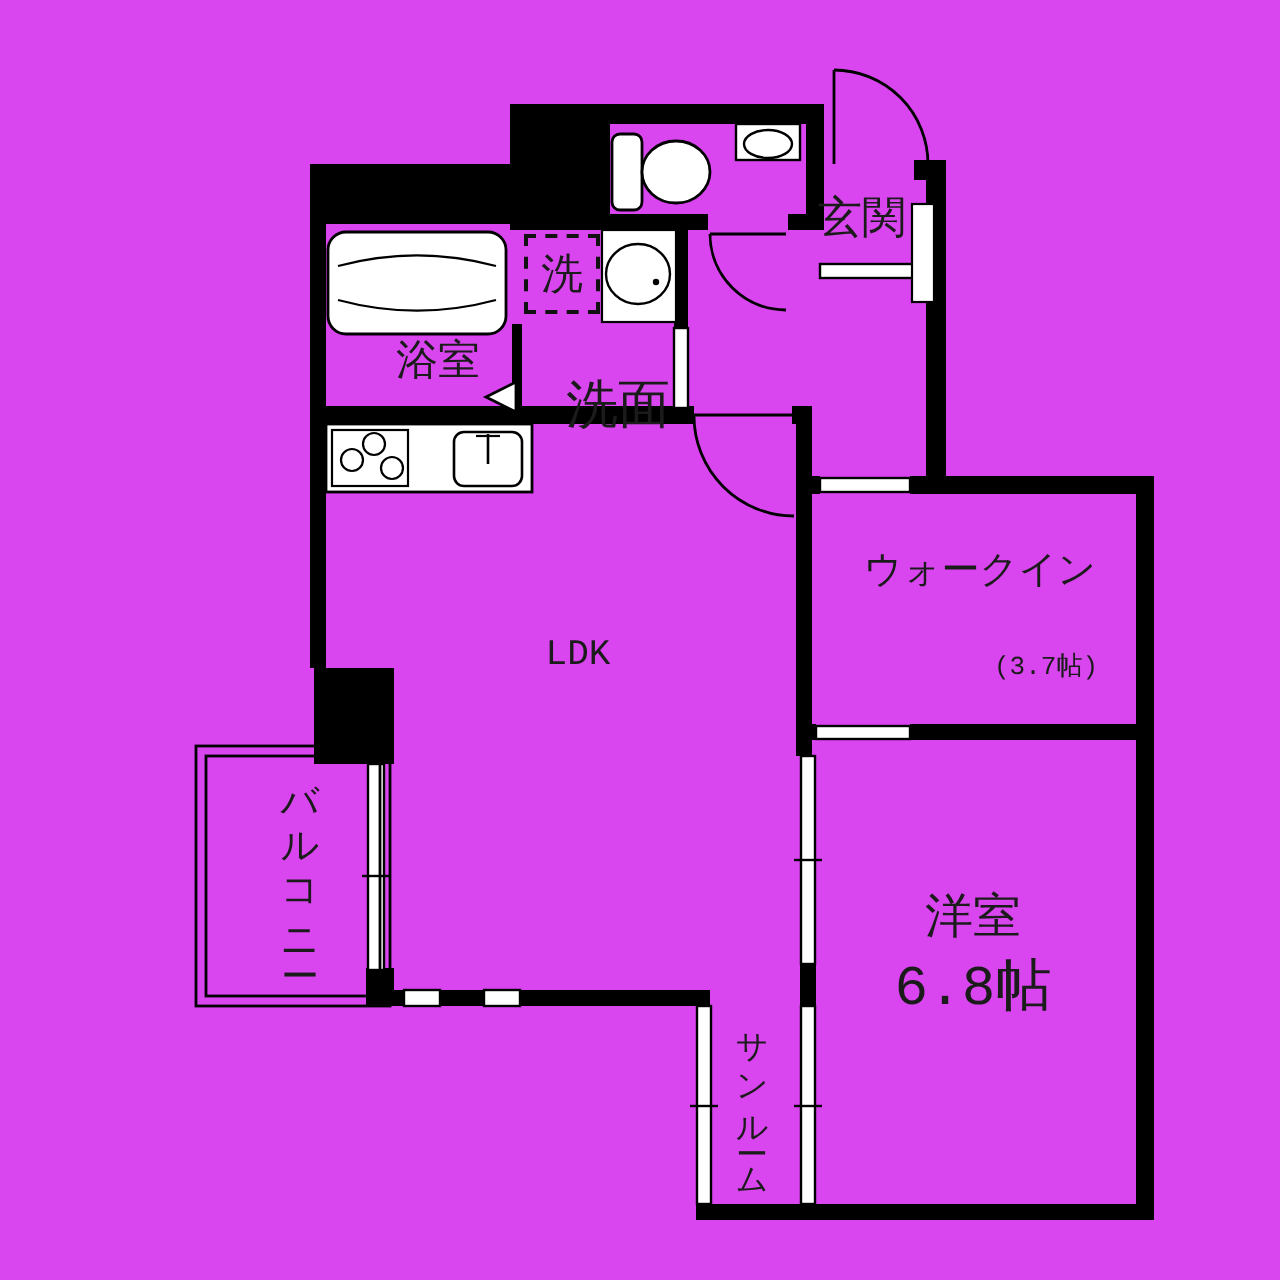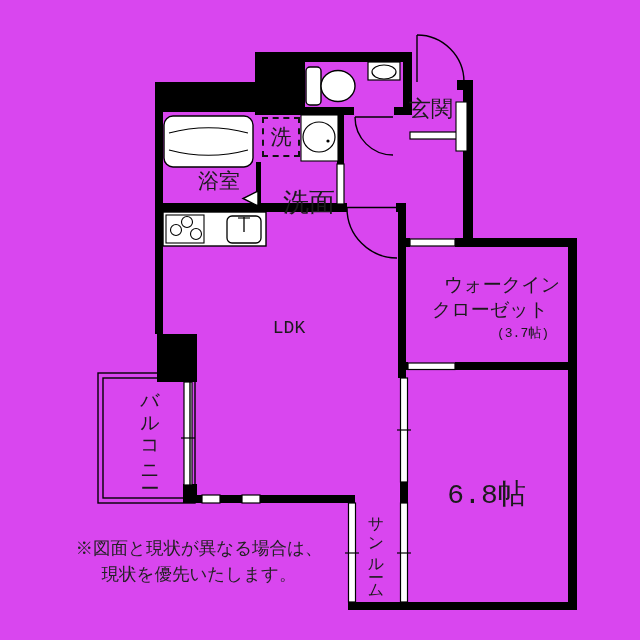--- a/index.html
+++ b/index.html
@@ -135,28 +135,24 @@
   <div class="label" style="left:184px;top:171px;width:70px;font-size:21px;">浴室</div>
 
   <div class="label" style="left:274px;top:171px;width:70px;font-size:26px;margin-top:19px;">洗面</div>
 
   <div class="dashed-box">
     <span style="font-size:21px;">洗</span>
   </div>
 
   <div class="label" style="left:229px;top:319px;width:120px;font-size:18px;">LDK</div>
 
-  <div class="label" style="left:432px;top:276px;width:140px;font-size:19px;">ウォークイン</div>
-  <div class="label" style="left:420px;top:301px;width:140px;font-size:19px;">クローゼット</div>
+  <div class="label" style="left:420px;top:276px;width:140px;font-size:19px;">ウォークイン</div>
   <div class="label" style="left:473px;top:327px;width:100px;font-size:13px;">(3.7帖)</div>
 
+  <div class="label" style="left:429px;top:448px;width:115px;font-size:24px;">洋室</div>
   <div class="label" style="left:429px;top:481px;width:115px;font-size:28px;">6.8帖</div>
 
   <div class="v-label" style="left:136px;top:379px;font-size:19px;letter-spacing:3px;">バルコニー</div>
 
   <div class="v-label" style="left:364px;top:505px;font-size:16px;letter-spacing:3px;">サンルーム</div>
 
-  <div class="note">
-    <div>※図面と現状が異なる場合は、</div>
-    <div>現状を優先いたします。</div>
-  </div>
 
 </div>
 
 </body></html>

